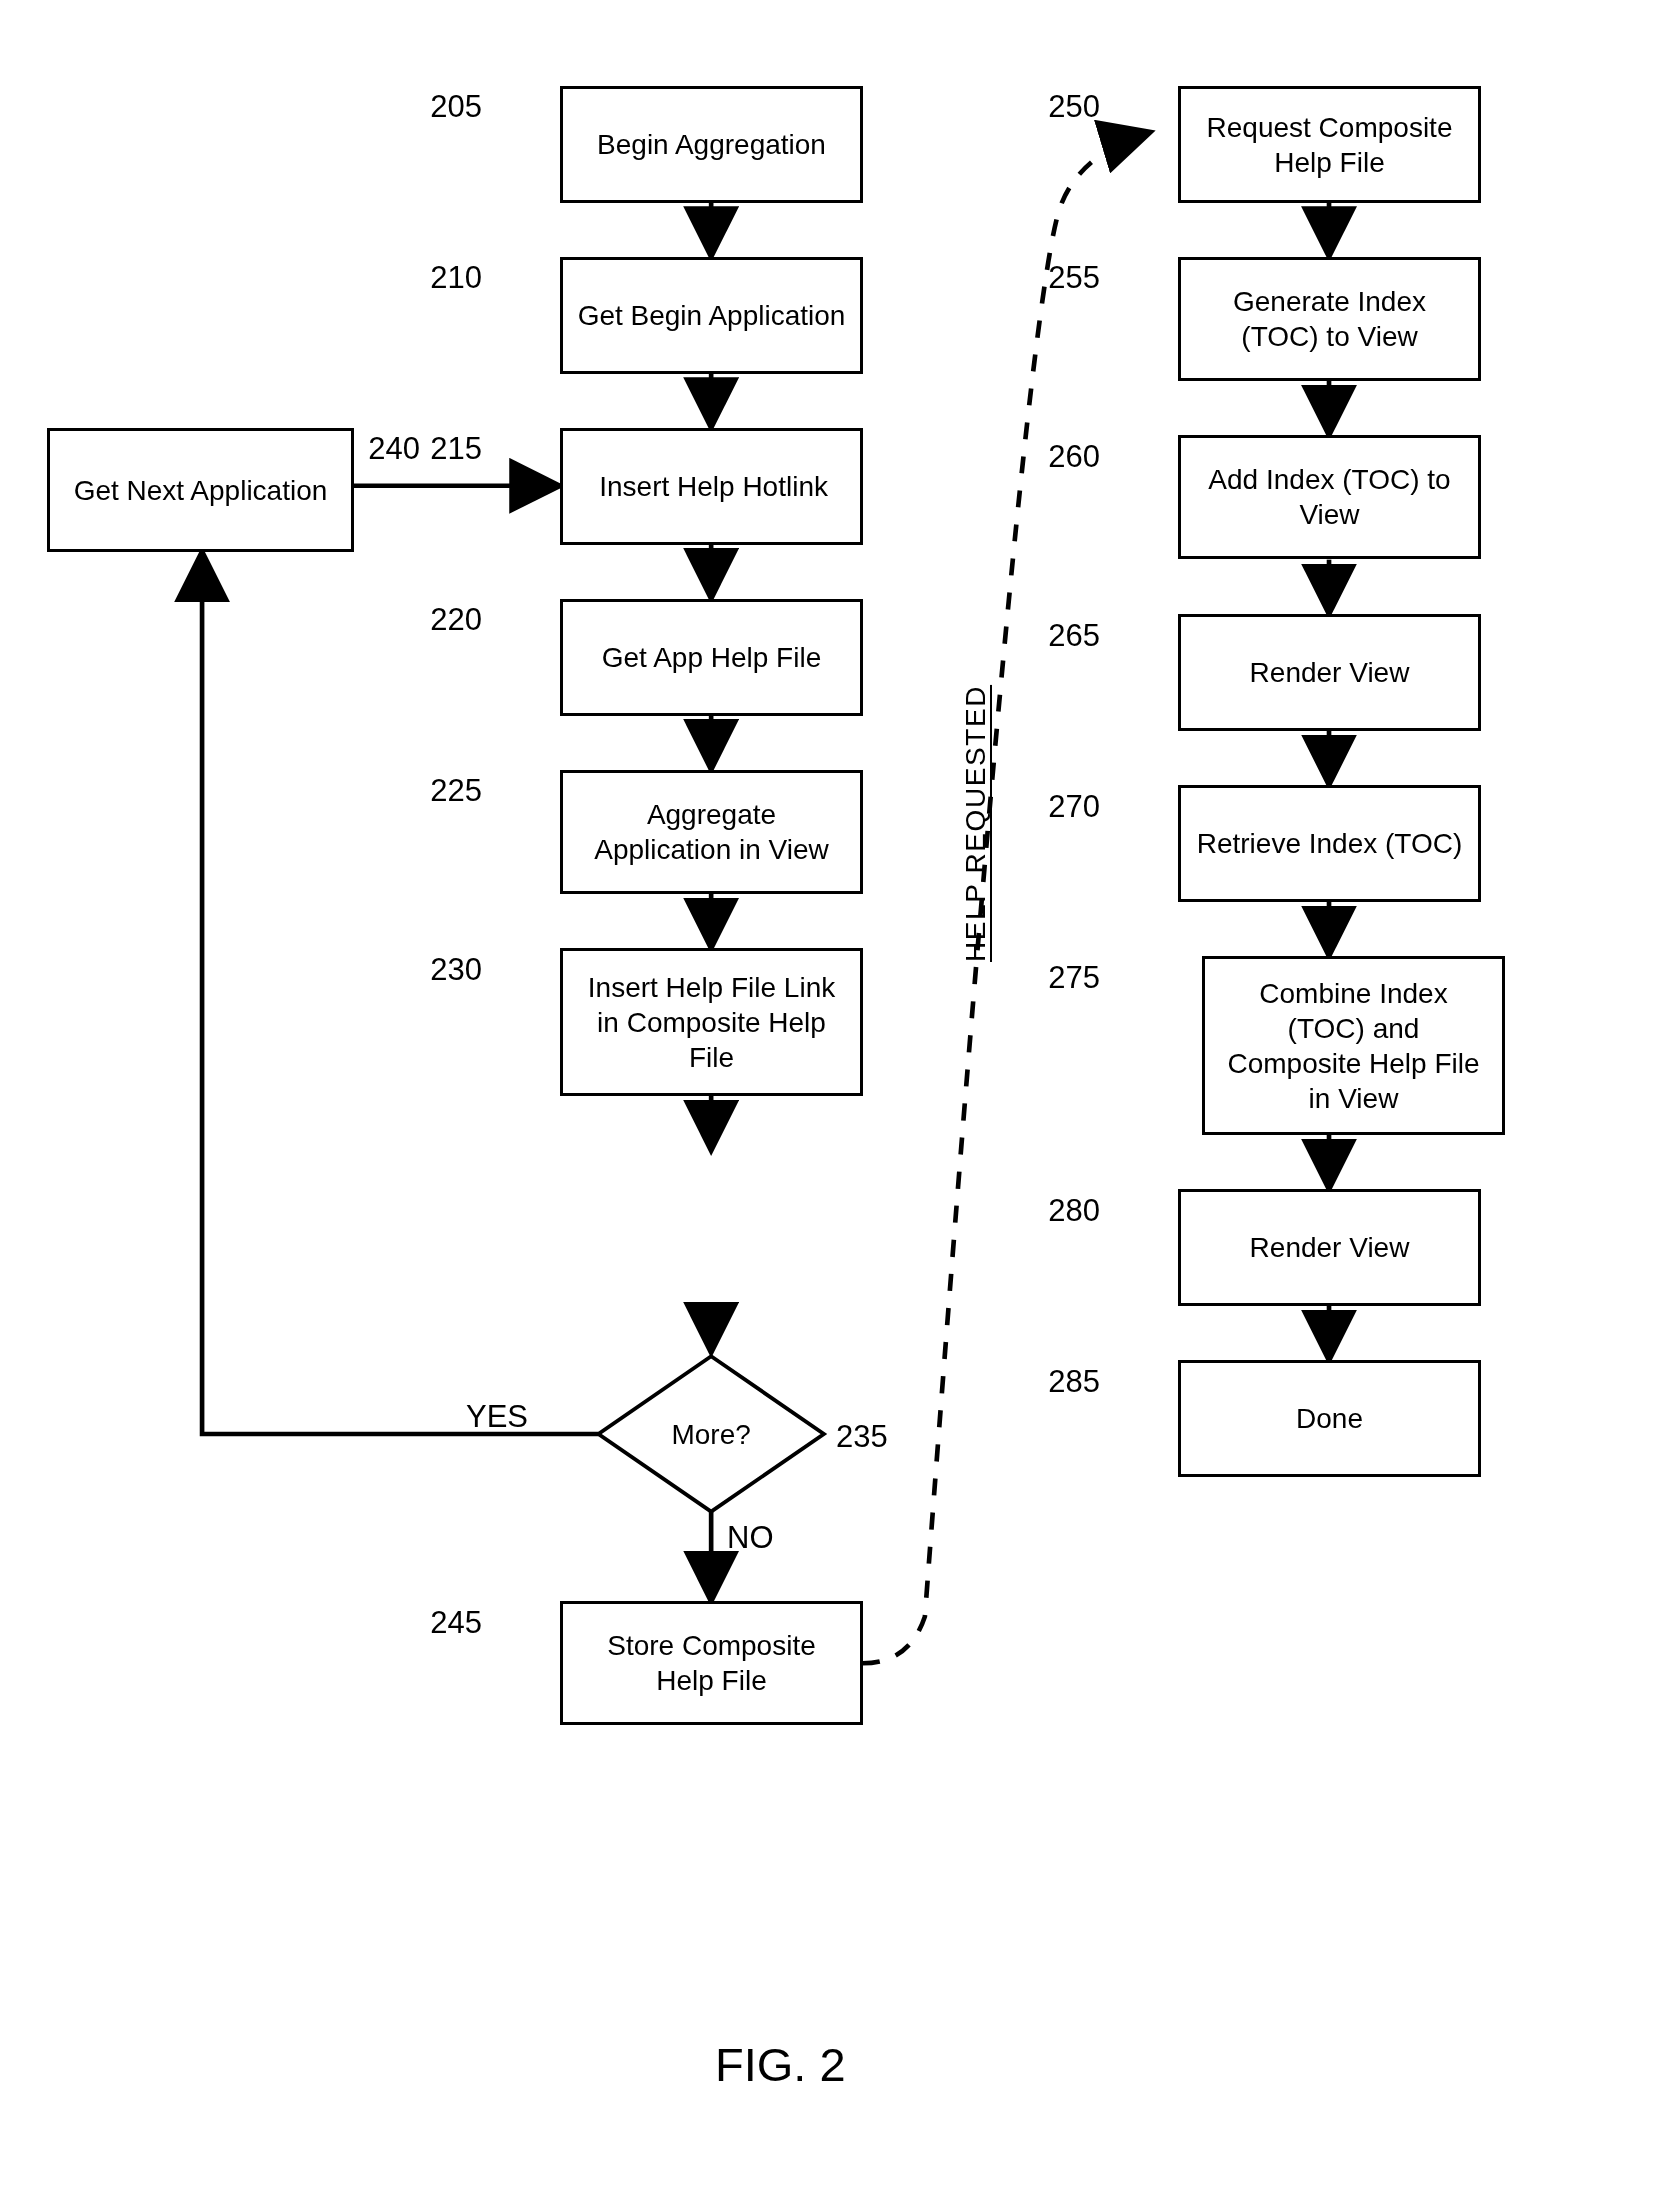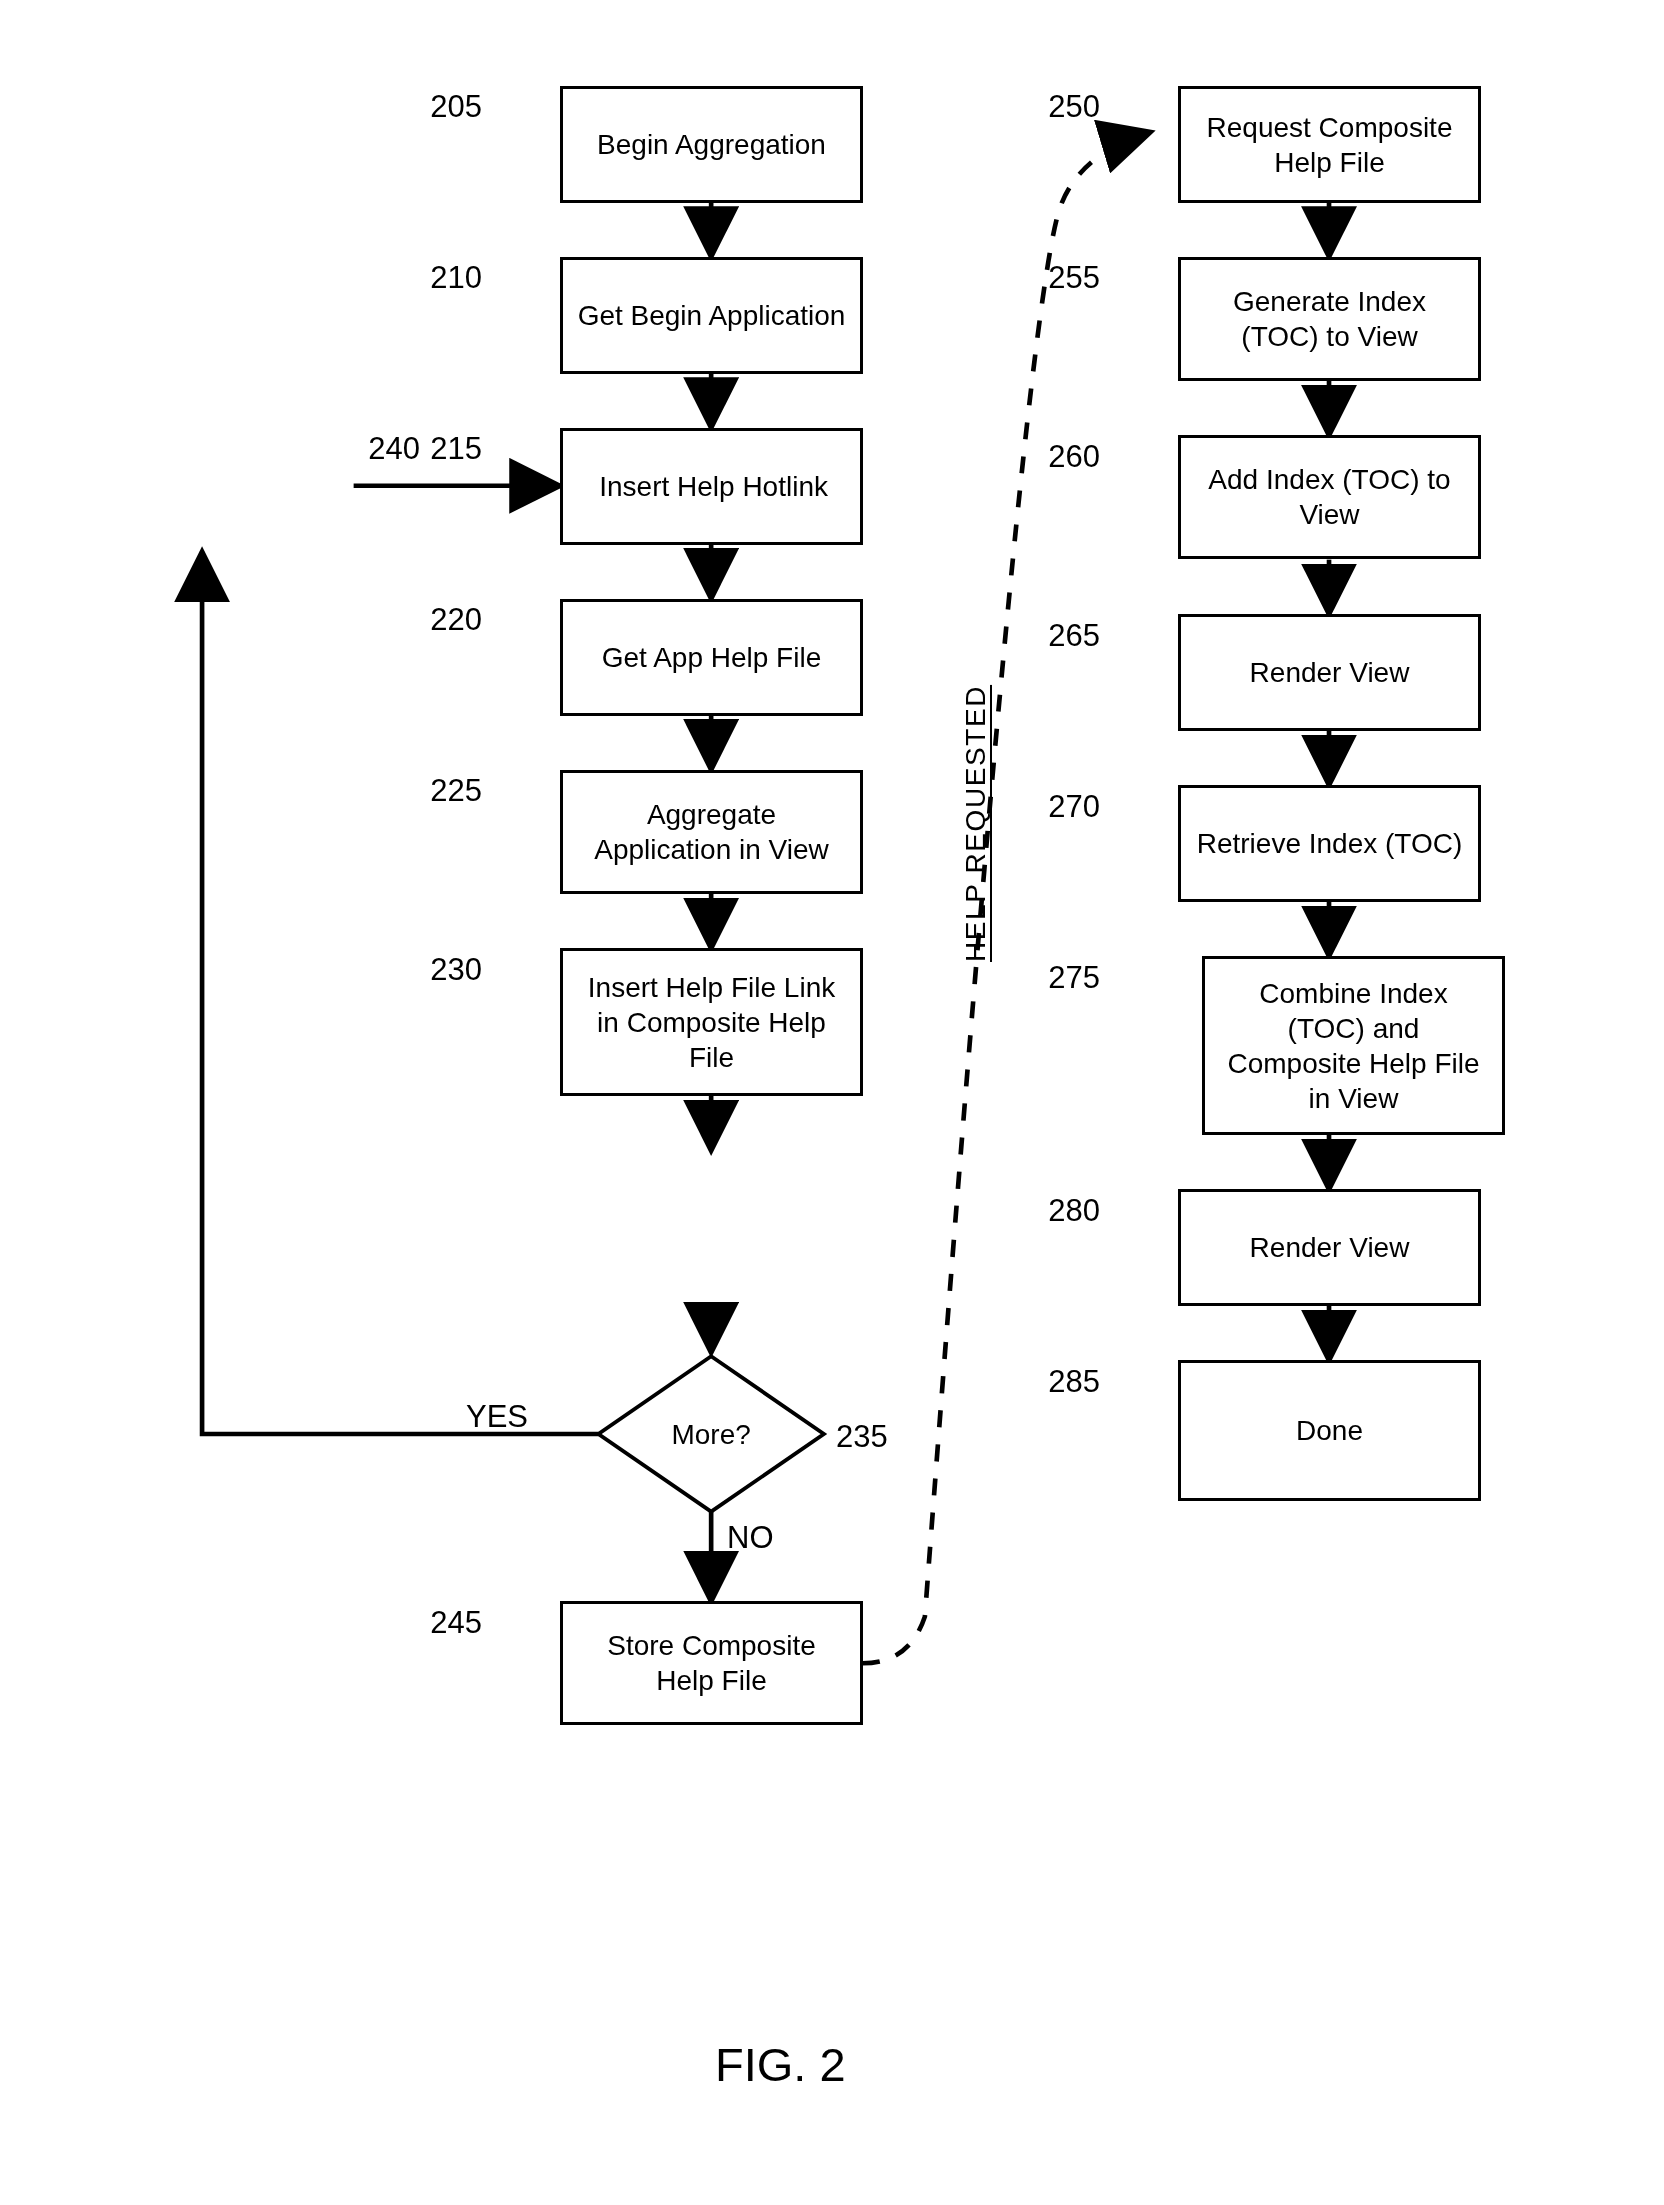--- a/index.html
+++ b/index.html
@@ -118,20 +118,21 @@
   <div class="box" style="left:560px; top:770px; width:303px; height:124px;">Aggregate<br>Application in View</div>
 
   <div class="num" style="left:420px; top:952px; width:62px;">230</div>
   <div class="box" style="left:560px; top:948px; width:303px; height:148px;">Insert Help File Link<br>in Composite Help<br>File</div>
 
   <div class="num" style="left:836px; top:1419px; width:62px; text-align:left;">235</div>
   <div class="dec-label" style="left:466px; top:1399px;">YES</div>
   <div class="dec-label" style="left:727px; top:1520px;">NO</div>
 
   <div class="num" style="left:358px; top:431px; width:62px;">240</div>
+  <div class="box" style="left:47px; top:428px; width:307px; height:124px;">Get Next Application</div>
 
   <div class="num" style="left:420px; top:1605px; width:62px;">245</div>
   <div class="box" style="left:560px; top:1601px; width:303px; height:124px;">Store Composite<br>Help File</div>
 
   <div class="vlabel" style="left:960px; top:676px; height:295px;">HELP REQUESTED</div>
 
   <div class="num" style="left:1038px; top:89px; width:62px;">250</div>
   <div class="box" style="left:1178px; top:86px; width:303px; height:117px;">Request Composite<br>Help File</div>
 
   <div class="num" style="left:1038px; top:260px; width:62px;">255</div>
@@ -146,18 +147,18 @@
   <div class="num" style="left:1038px; top:789px; width:62px;">270</div>
   <div class="box" style="left:1178px; top:785px; width:303px; height:117px;">Retrieve Index (TOC)</div>
 
   <div class="num" style="left:1038px; top:960px; width:62px;">275</div>
   <div class="box" style="left:1178px; top:956px; width:303px; height:179px;margin-left:24px;">Combine Index<br>(TOC) and<br>Composite Help File<br>in View</div>
 
   <div class="num" style="left:1038px; top:1193px; width:62px;">280</div>
   <div class="box" style="left:1178px; top:1189px; width:303px; height:117px;">Render View</div>
 
   <div class="num" style="left:1038px; top:1364px; width:62px;">285</div>
-  <div class="box" style="left:1178px; top:1360px; width:303px; height:141px;">Done</div>
+  <div class="box" style="left:1178px; top:1360px; width:303px; height:117px;">Done</div>
 
   <div class="fig" style="left:715px; top:2037px;">FIG. 2</div>
 
 </div>
 
 
 </body></html>

